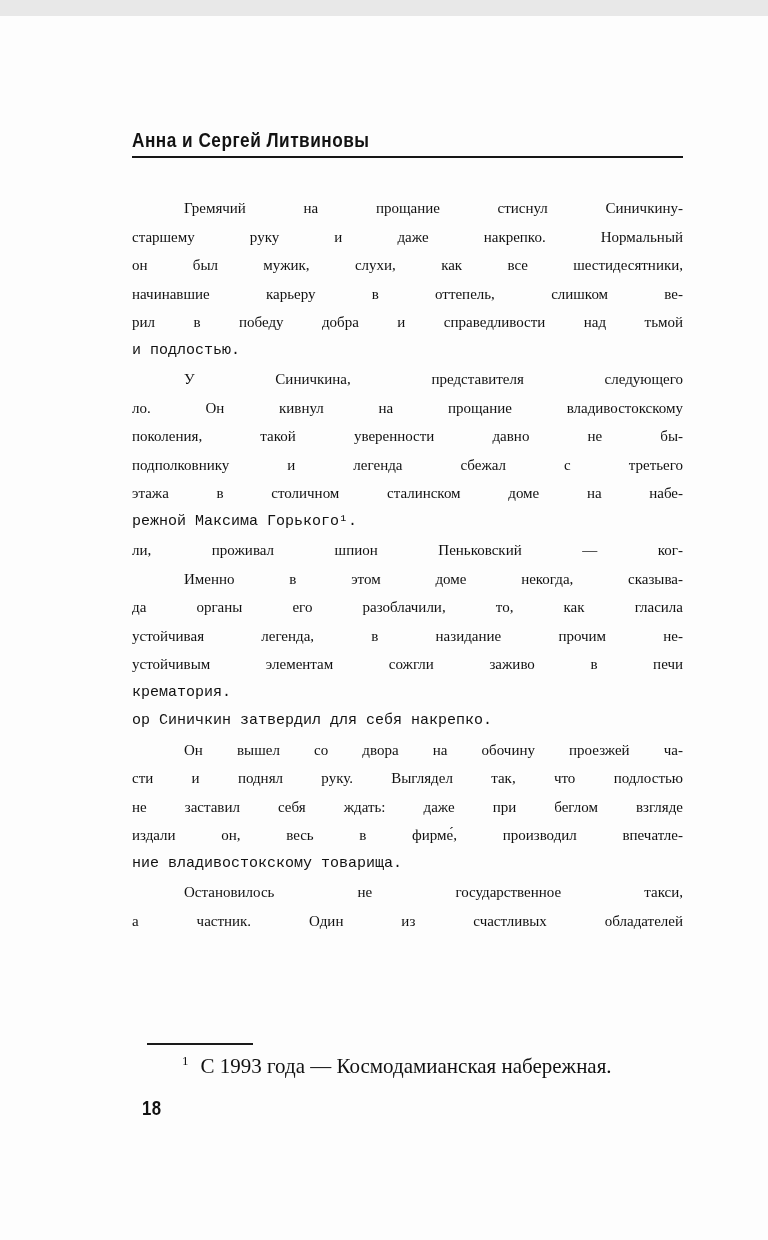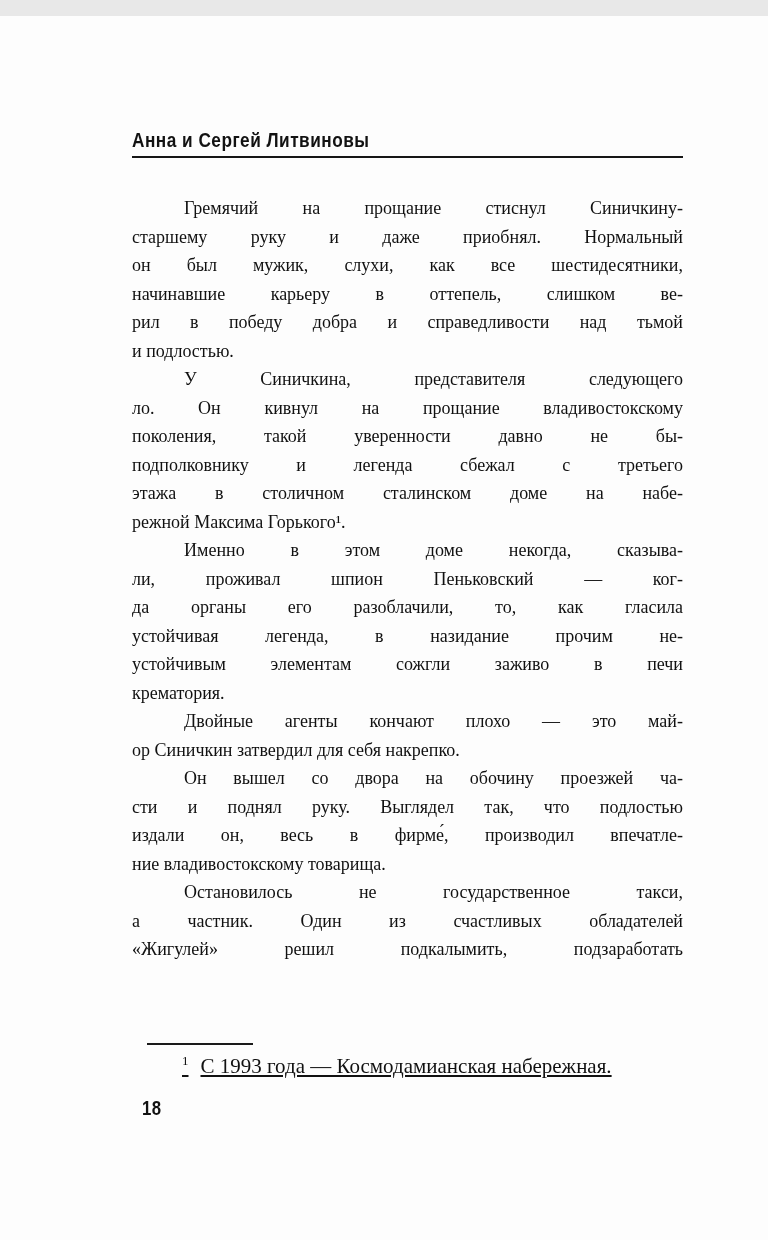--- a/index.html
+++ b/index.html
@@ -41,50 +41,49 @@
     height: 2px;
     background: #161616;
   }
 
   
   .text-block {
     position: absolute;
     left: 132px;
     top: 178px;
     width: 551px;
-    font-size: 18px;
+    font-size: 15px;
     line-height: 28.5px;
     color: #111;
   }
   .line {
     text-align: justify;
     text-align-last: justify;
   }
   .line.indent { text-indent: 52px; }
-  .line.last { text-align-last: left; }
+  .line.last { text-align-last: left; font-family: Liberation Mono, monospace; }
 
   
   .footnote-rule {
     position: absolute;
     left: 147px;
     top: 1027px;
     width: 106px;
     height: 2px;
     background: #1a1a1a;
   }
   .footnote {
     position: absolute;
     left: 132px;
     top: 1037px;
     width: 551px;
     font-size: 21px;
     line-height: 26px;
     text-indent: 50px;
     color: #111;
-    text-decoration: underline;
   }
   .footnote sup {
     font-size: 13px;
     line-height: 0;
     margin-right: 12px;
   }
 
   
   .page-number {
     position: absolute;
@@ -106,61 +105,60 @@
 
   <div class="running-header">
     <span class="running-title">Анна и Сергей Литвиновы</span>
   </div>
   <div class="header-rule"></div>
 
   <div class="text-block">
 
     <div>
       <div class="line indent">Гремячий на прощание стиснул Синичкину-</div>
-      <div class="line">старшему руку и даже приобнял. Нормальный</div>
+      <div class="line">старшему руку и даже накрепко. Нормальный</div>
       <div class="line">он был мужик, слухи, как все шестидесятники,</div>
       <div class="line">начинавшие карьеру в оттепель, слишком ве-</div>
       <div class="line">рил в победу добра и справедливости над тьмой</div>
       <div class="line last">и подлостью.</div>
     </div>
 
     <div>
       <div class="line indent">У Синичкина, представителя следующего</div>
       <div class="line">ло. Он кивнул на прощание владивостокскому</div>
       <div class="line">поколения, такой уверенности давно не бы-</div>
       <div class="line">подполковнику и легенда сбежал с третьего</div>
       <div class="line">этажа в столичном сталинском доме на набе-</div>
       <div class="line last">режной Максима Горького¹.</div>
     </div>
 
     <div>
+      <div class="line">ли, проживал шпион Пеньковский — ког-</div>
       <div class="line indent">Именно в этом доме некогда, сказыва-</div>
-      <div class="line">ли, проживал шпион Пеньковский — ког-</div>
       <div class="line">да органы его разоблачили, то, как гласила</div>
       <div class="line">устойчивая легенда, в назидание прочим не-</div>
       <div class="line">устойчивым элементам сожгли заживо в печи</div>
       <div class="line last">крематория.</div>
     </div>
 
     <div>
-      <div class="line indent">Двойные агенты кончают плохо — это май-</div>
       <div class="line last">ор Синичкин затвердил для себя накрепко.</div>
     </div>
 
     <div>
       <div class="line indent">Он вышел со двора на обочину проезжей ча-</div>
       <div class="line">сти и поднял руку. Выглядел так, что подлостью</div>
+      <div class="line">не заставил себя ждать: даже при беглом взгляде</div>
       <div class="line">издали он, весь в фирме́, производил впечатле-</div>
       <div class="line last">ние владивостокскому товарища.</div>
     </div>
 
     <div>
       <div class="line indent">Остановилось не государственное такси,</div>
       <div class="line">а частник. Один из счастливых обладателей</div>
-      <div class="line">«Жигулей» решил подкалымить, подзаработать</div>
     </div>
 
   </div>
 
   <div class="footnote-rule"></div>
 
   <div class="footnote">
     <sup>1</sup><span>С 1993 года — Космодамианская набережная.</span>
   </div>
 

